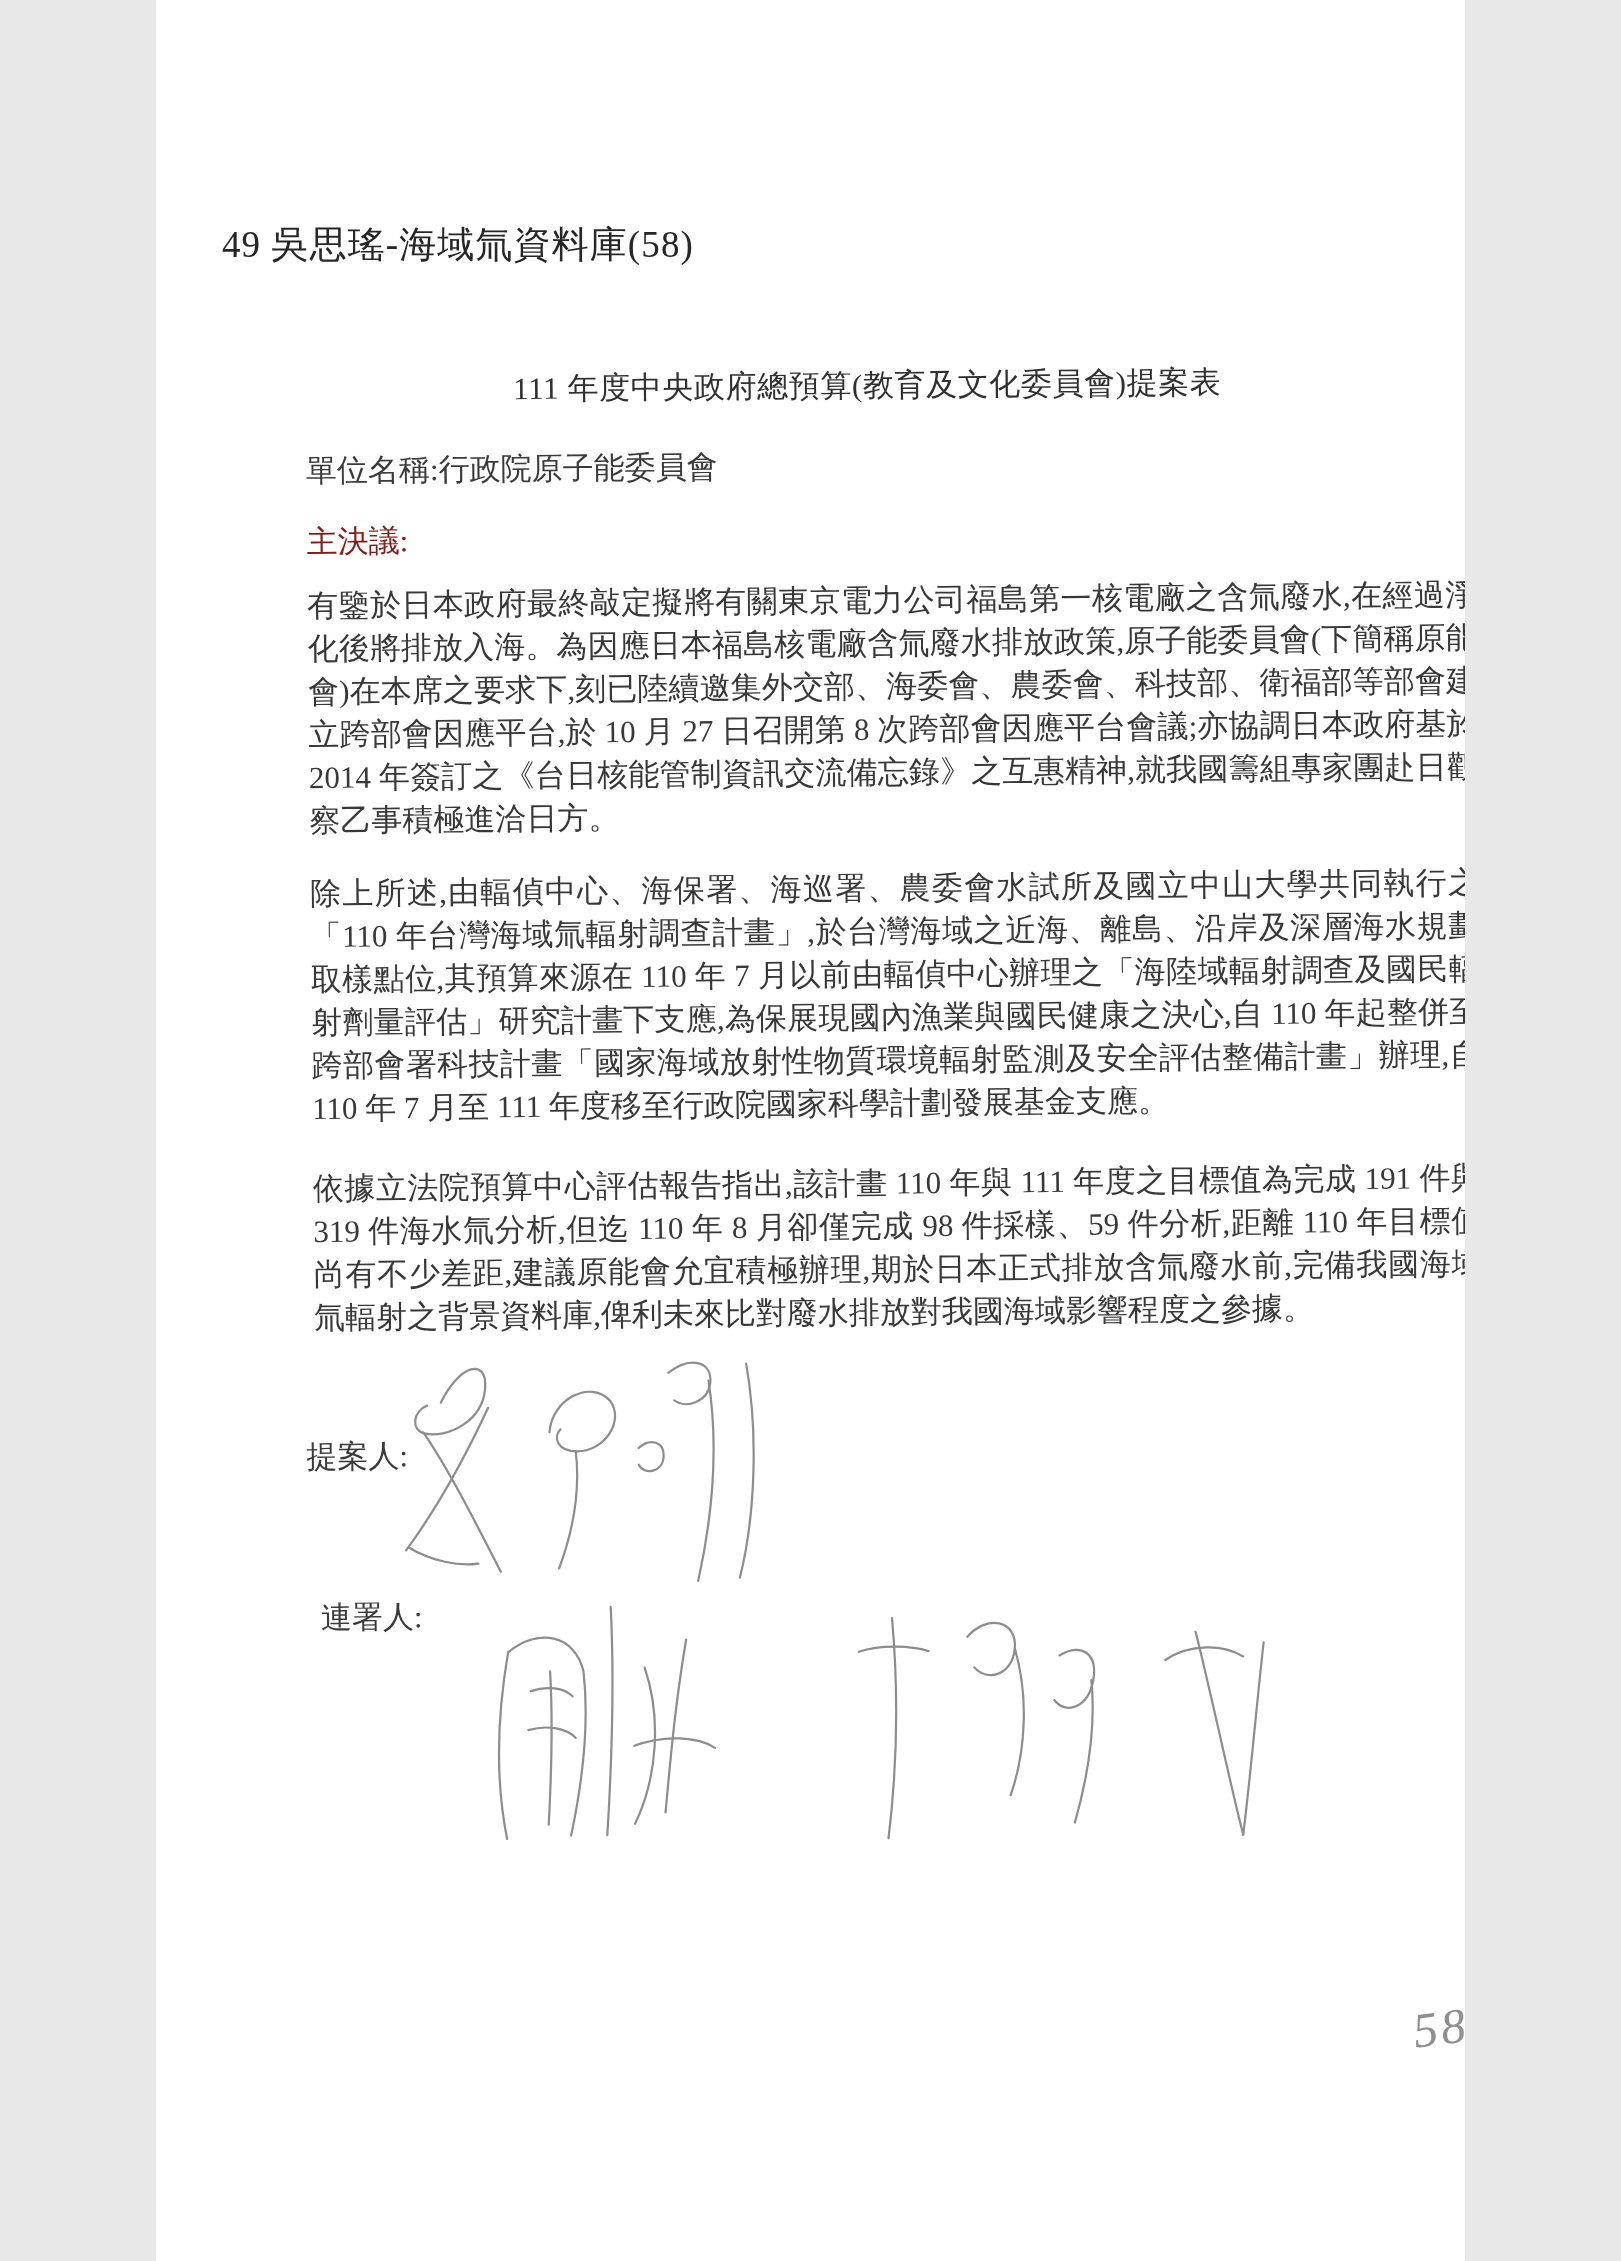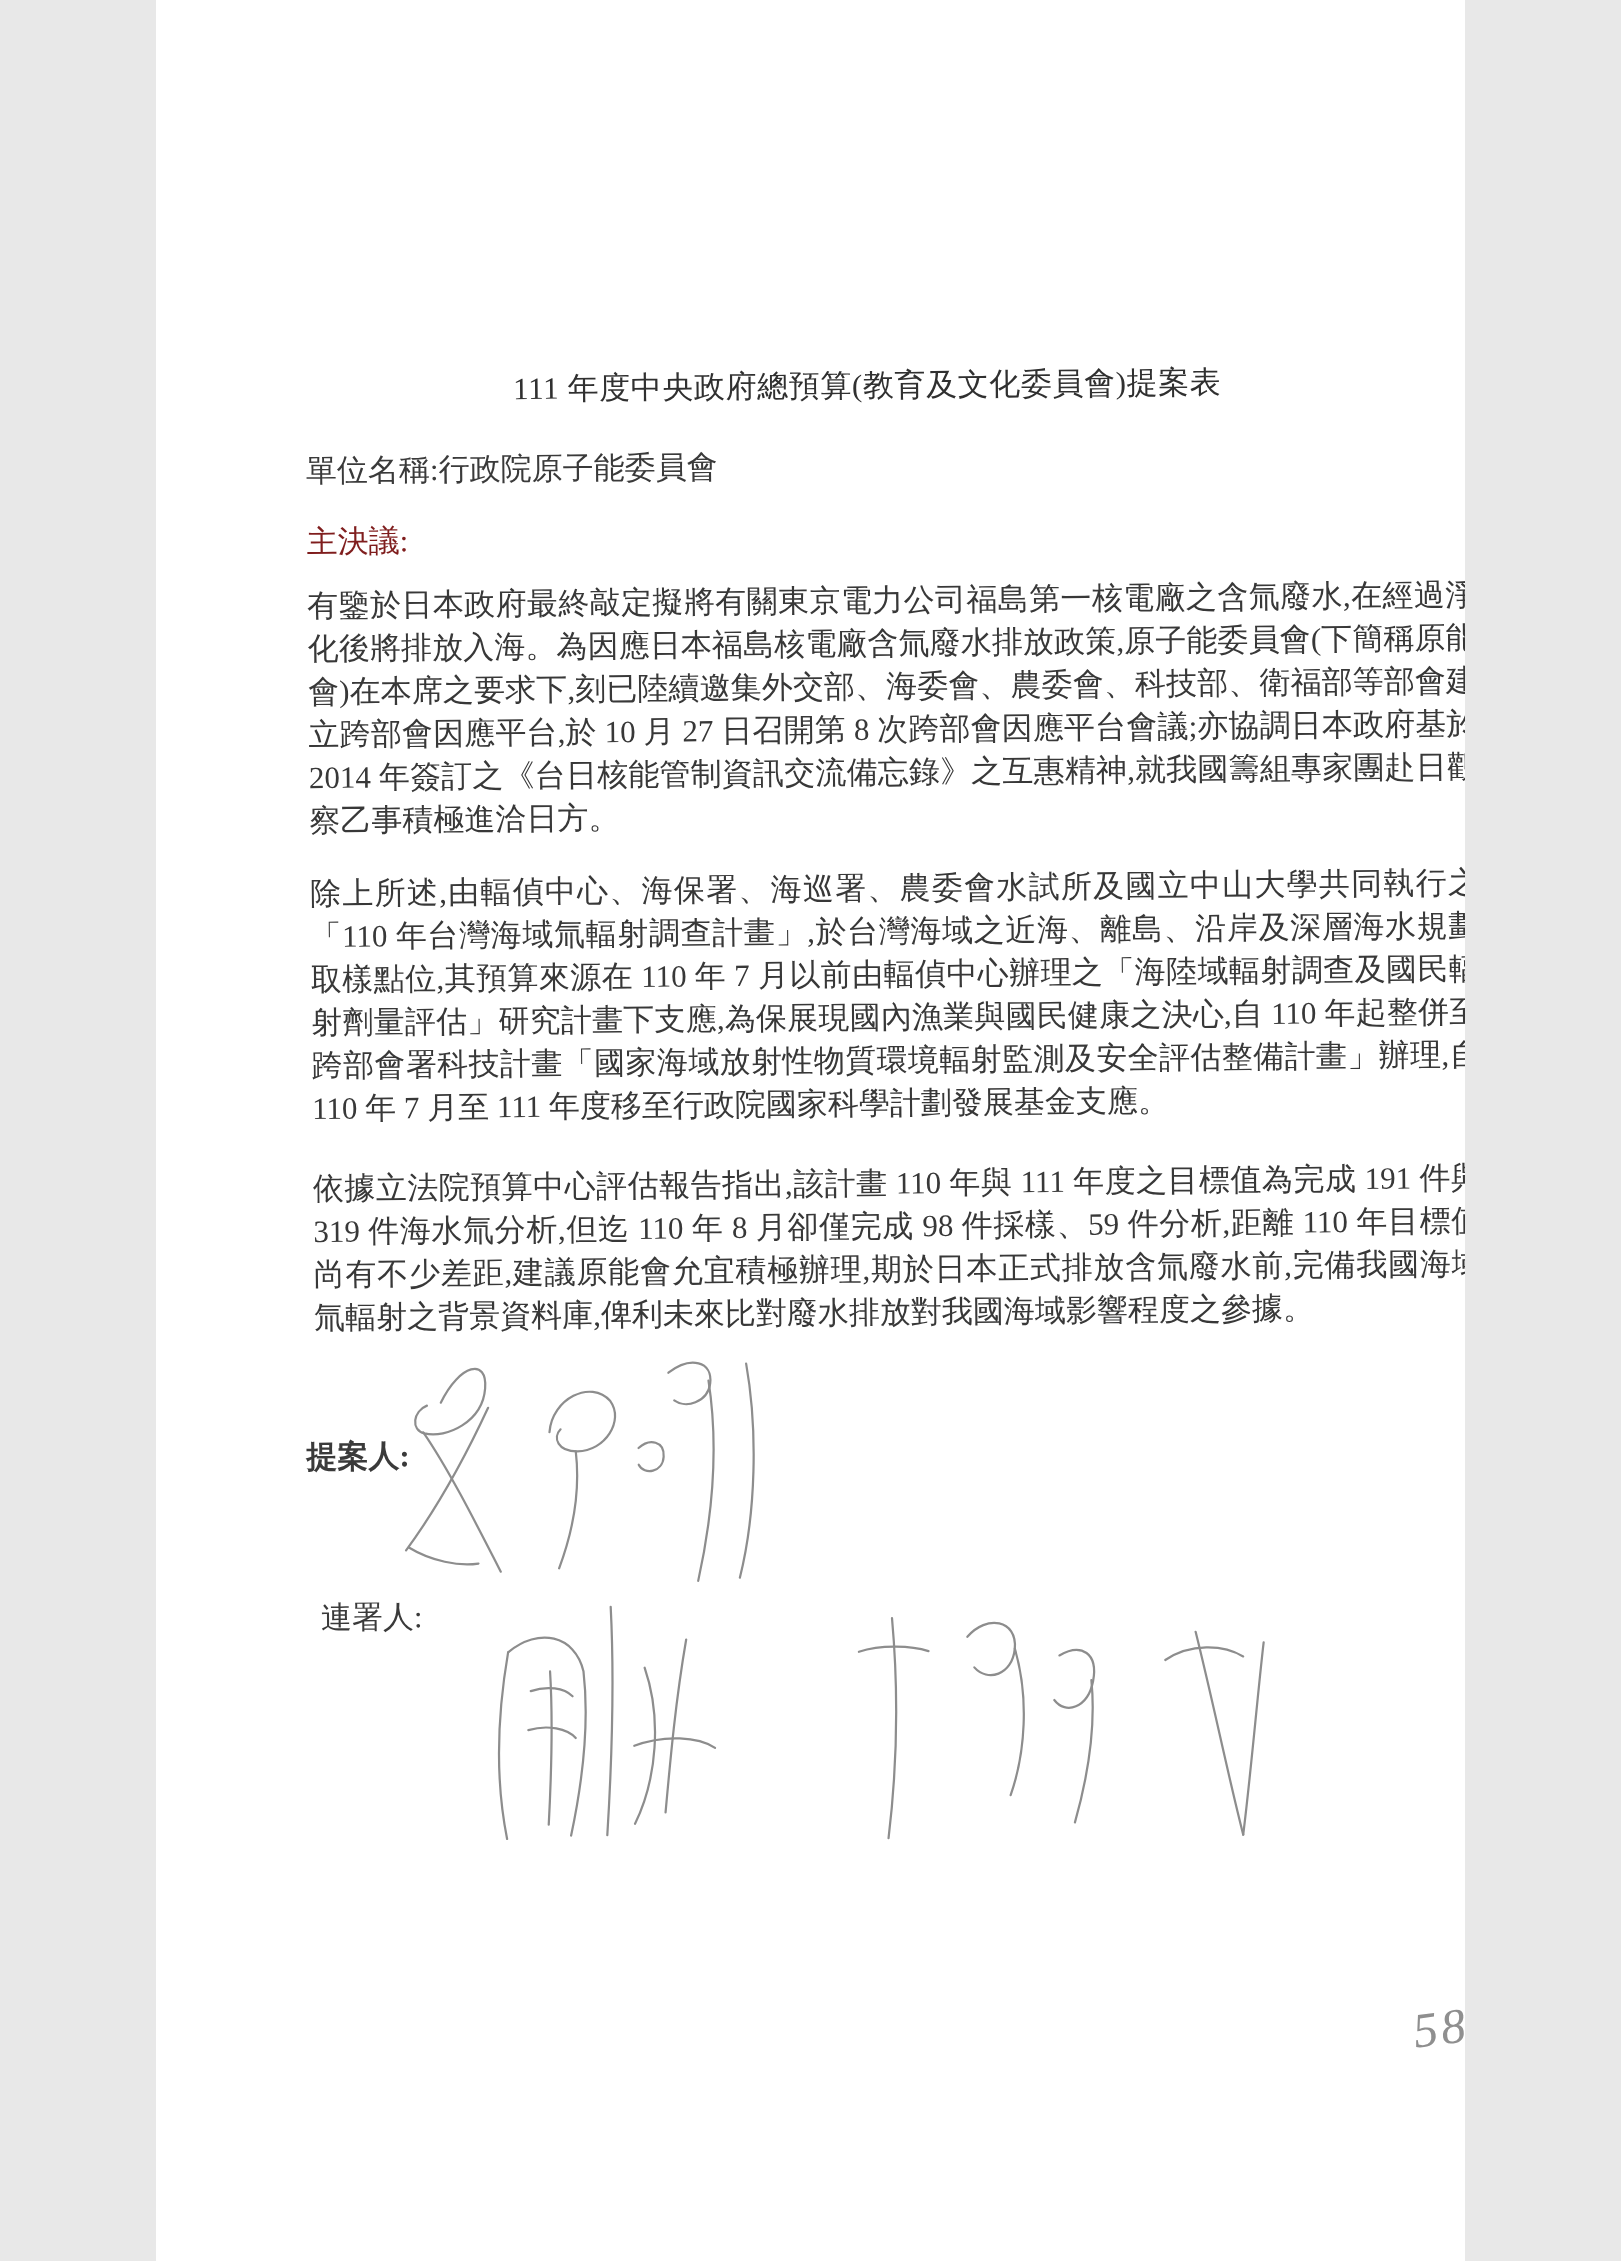--- a/index.html
+++ b/index.html
@@ -36,39 +36,40 @@
   .para {
     position:absolute; left:154px; width:1169px;
     font-size:31px; line-height:43px;
     text-align:justify; text-justify:inter-ideograph;
     color:#383838;
   }
   .p1 { top:584px; }
   .p2 { top:872px; }
   .p3 { top:1167px; }
   .sig-label { position:absolute; font-size:31px; color:#3a3a3a; white-space:nowrap; }
-  .lbl-proposer { left:145px; top:1436px;font-weight:bold; }
+  .lbl-proposer { left:145px; top:1436px; }
   .lbl-cosigner { left:158px; top:1597px; }
   svg.sig { position:absolute; overflow:visible; }
   svg.sig path { fill:none; stroke:#8d8d8d; stroke-width:4; stroke-linecap:round; stroke-linejoin:round; }
   #sig-proposer { left:196px; top:1351px; }
   #sig-cosigner { left:303px; top:1604px; }
   .hw-58 {
     position:absolute; left:1246px; top:2010px;
     font-size:49px; font-style:italic; color:#8f8f8f;
     transform:rotate(-7deg); letter-spacing:3.3px; white-space:nowrap;
   }
 </style>
 </head>
 <body>
 
 <div id="page">
 
   <div class="corner-num">49</div>
 
+  <div class="header-line">49 吳思瑤-海域氚資料庫(58)</div>
 
   <div class="rot">
 
     <div class="doc-title">111 年度中央政府總預算(教育及文化委員會)提案表</div>
 
     <div class="unit-line">單位名稱:行政院原子能委員會</div>
 
     <div class="resolution">主決議:</div>
 
     <div class="para p1">有鑒於日本政府最終敲定擬將有關東京電力公司福島第一核電廠之含氚廢水,在經過淨化後將排放入海。為因應日本福島核電廠含氚廢水排放政策,原子能委員會(下簡稱原能會)在本席之要求下,刻已陸續邀集外交部、海委會、農委會、科技部、衛福部等部會建立跨部會因應平台,於 10 月 27 日召開第 8 次跨部會因應平台會議;亦協調日本政府基於 2014 年簽訂之《台日核能管制資訊交流備忘錄》之互惠精神,就我國籌組專家團赴日觀察乙事積極進洽日方。</div>

